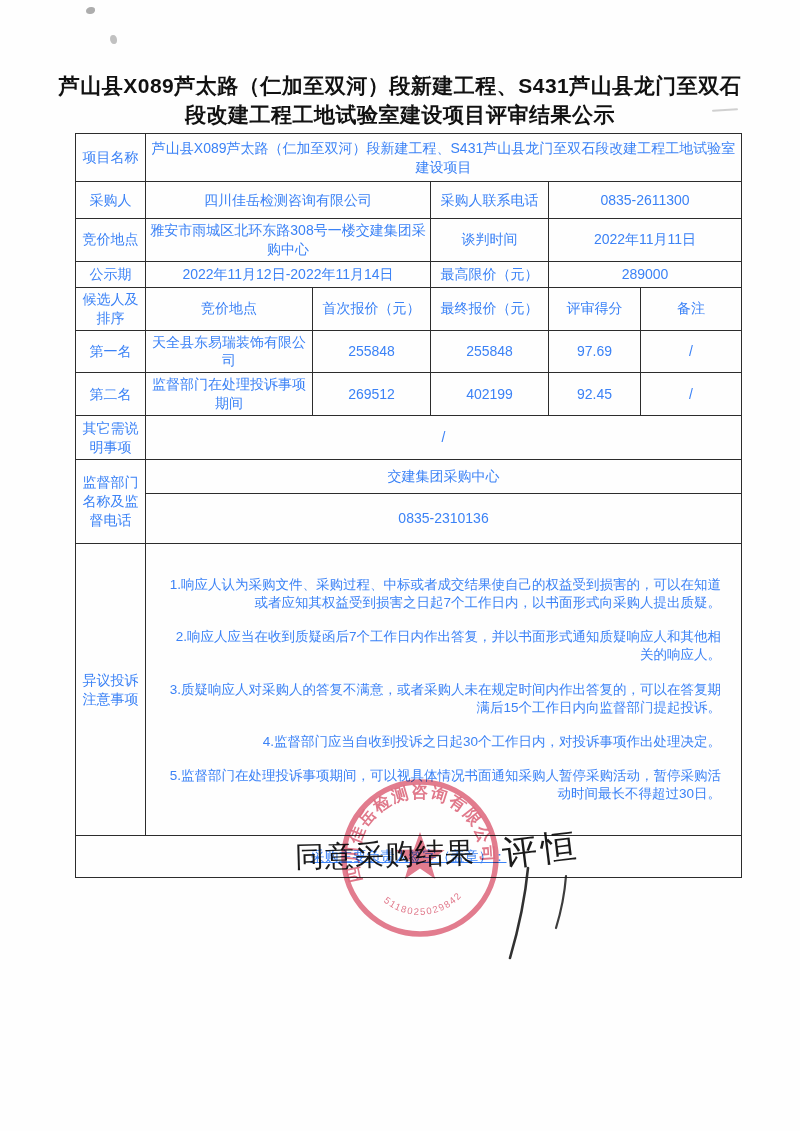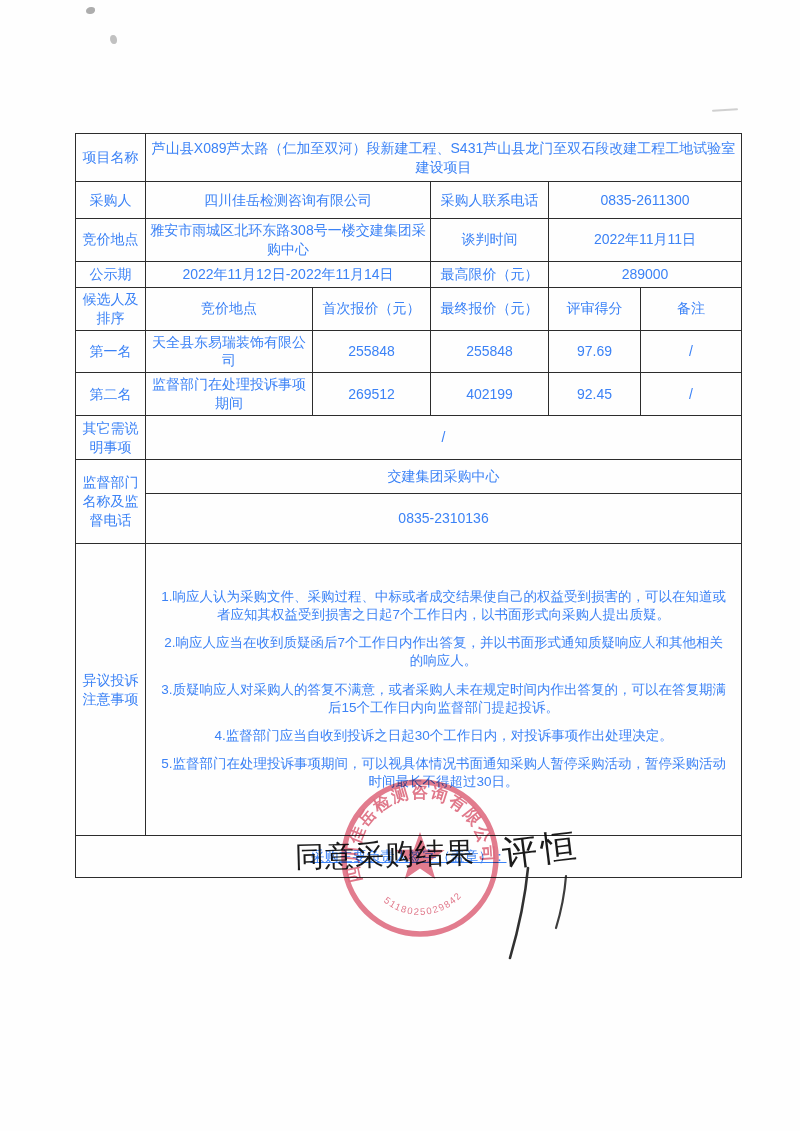--- a/index.html
+++ b/index.html
@@ -38,21 +38,21 @@
     line-height:1.35;
     word-break:break-word;
   }
   td.lbl{text-align:left;padding-left:5px;}
   td.notes-cell{
     text-align:left;
     padding:6px 9px;
     font-size:13.5px;
     line-height:1.62;
   }
-  .notes-cell p{margin:10px;}
+  .notes-cell p{margin:16px;text-align:right;}
   td.sig-row{
     text-align:left;
     padding-left:6px;
     font-size:14px;
     text-decoration:underline;
   }
   
   .stamp{
     position:absolute;left:334px;top:772px;width:172px;height:172px;
     mix-blend-mode:multiply;
@@ -92,20 +92,21 @@
 <body>
 
 <div class="page">
 
   <div class="speck1"></div>
   <div class="speck2"></div>
   <div class="pencil-dash">
       <span></span>
     </div>
 
+  <div class="page-title">芦山县X089芦太路（仁加至双河）段新建工程、S431芦山县龙门至双石段改建工程工地试验室建设项目评审结果公示</div>
 
   <table class="results">
     <colgroup>
       <col style="width:70px">
         <col style="width:167px">
         <col style="width:118px">
       <col style="width:118px">
         <col style="width:92px">
         <col style="width:101px">
     </colgroup>

